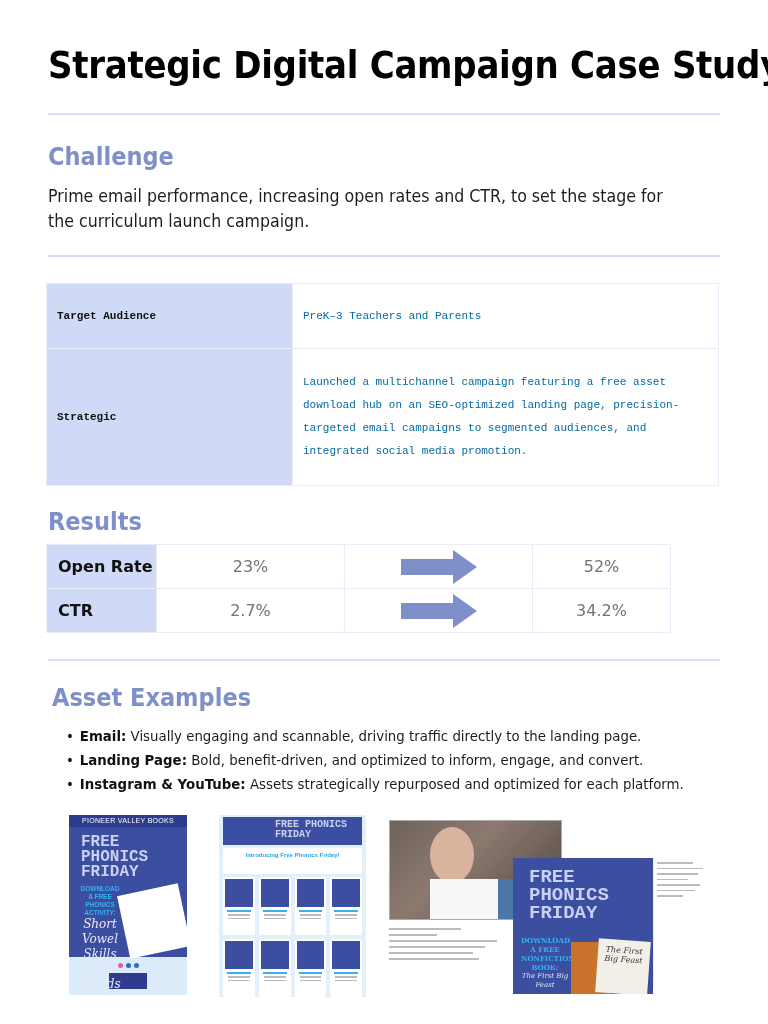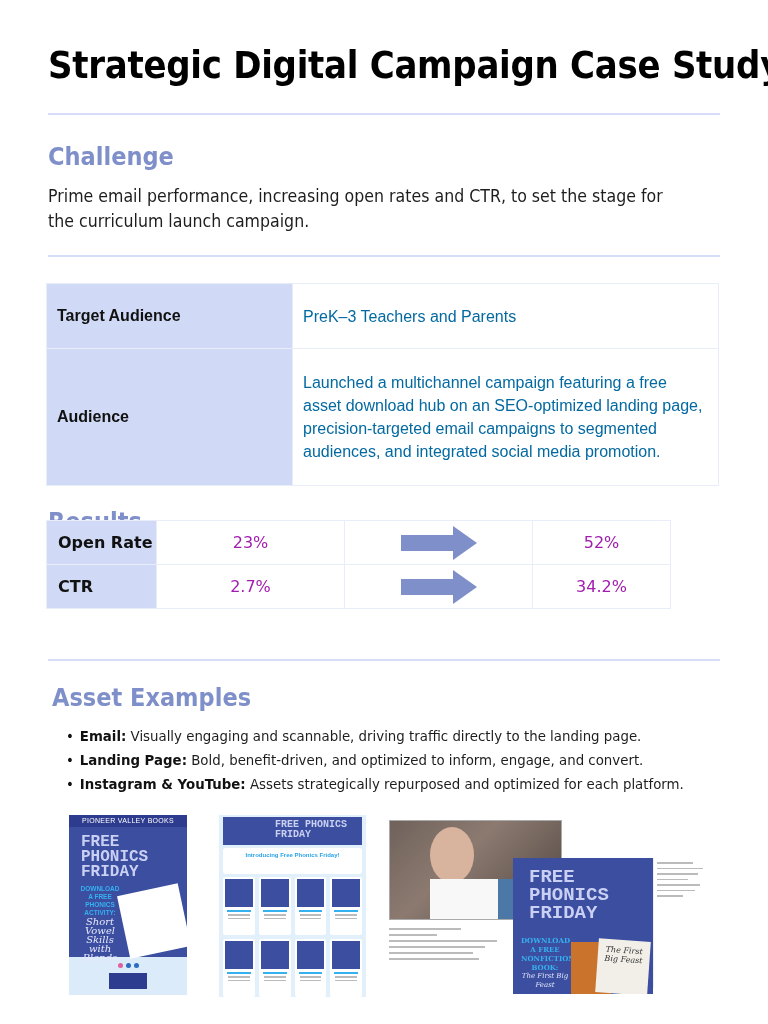--- a/index.html
+++ b/index.html
@@ -8,45 +8,45 @@
 
     .title { position: absolute; left: 48px; top: 44px; font-size: 37px; font-weight: bold; letter-spacing: -0.3px; color: #000; font-family: "DejaVu Sans", sans-serif; transform: scaleX(0.92); transform-origin: left; white-space: nowrap; }
     .rule { position: absolute; left: 48px; width: 672px; height: 2px; background: #d6def7; }
 
     .h2 { position: absolute; font-size: 25px; font-weight: bold; color: #7f8fc9; font-family: "DejaVu Sans", sans-serif; transform: scaleX(0.9); transform-origin: left; white-space: nowrap; }
 
     .para { position: absolute; left: 48px; top: 184px; width: 680px; font-size: 17px; line-height: 25px; color: #1d1d1d; font-family: "DejaVu Sans", sans-serif; transform: scaleX(0.93); transform-origin: left; }
 
     table { border-collapse: collapse; position: absolute; }
     .info-table { left: 46px; top: 283px; width: 673px; }
-    .info-table td { border: 1px solid #e9edf9; font-size: 16px; font-family: Liberation Sans, sans-serif; }
+    .info-table td { border: 1px solid #e9edf9; font-size: 11px; font-family: Liberation Mono, monospace; }
     .info-table td.lbl { background: #d0daf6; font-weight: bold; width: 246px; padding-left: 10px; color: #111; }
     .info-table td.val { padding: 8px 10px 8px 10px; line-height: 23px; color: #0369a1; }
 
-    .results-table { left: 46px; top: 520px; width: 625px; }
-    .results-table td { border: 1px solid #e9edf9; height: 44px; font-size: 16px; text-align: center; font-family: "DejaVu Sans", sans-serif; color: #a21caf; }
+    .results-table { left: 46px; top: 544px; width: 625px; }
+    .results-table td { border: 1px solid #e9edf9; height: 44px; font-size: 16px; text-align: center; font-family: "DejaVu Sans", sans-serif; color: #737373; }
     .results-table td.lbl { background: #d0daf6; font-weight: bold; text-align: left; padding-left: 11px; width: 110px; color: #111; }
     .results-table td.before { width: 188px; }
     .results-table td.arrowcell { width: 188px; }
     .arrow { display: inline-block; vertical-align: middle; }
 
     .bullets { position: absolute; left: 66px; top: 724px; list-style: none; font-size: 14.5px; line-height: 24px; color: #1d1d1d; font-family: "DejaVu Sans", sans-serif; }
     .bullets li { position: relative; padding-left: 15px; white-space: nowrap; transform: scaleX(0.92); transform-origin: left; }
     .bullets li::before { content: "•"; position: absolute; left: 0; top: 0; color: #111; }
     .bullets b { font-weight: bold; color: #111; }
 
     
     .asset { position: absolute; overflow: hidden; }
     .email { left: 69px; top: 815px; width: 118px; height: 180px; background: #dcebf9; }
     .email .hdr { height: 12px; background: #2d3c8e; color: #fff; font-size: 7px; text-align: center; line-height: 12px; letter-spacing: 0.3px; }
     .email .hero { height: 130px; background: #3c4ea0; position: relative; }
     .logo-text { color: #c9d0f3; font-weight: bold; font-family: Liberation Mono, monospace; line-height: 0.95; }
     .email .logo-text { position: absolute; left: 12px; top: 8px; font-size: 16px; }
     .email .cta { position: absolute; left: 10px; top: 58px; font-size: 6.5px; color: #35b1f0; font-weight: bold; text-align: center; width: 42px; line-height: 8px; }
-    .email .cta i { color: #e6e9fb; font-weight: normal; font-family: "DejaVu Serif", serif; display: block; font-size: 10px; line-height: 9px; }
+    .email .cta i { color: #e6e9fb; font-weight: normal; font-family: "DejaVu Serif", serif; display: block; font-size: 12px; line-height: 15px; }
     .email .sheet { position: absolute; left: 54px; top: 62px; width: 62px; height: 64px; background: #fff; transform: rotate(-12deg); }
     .email .foot { padding-top: 6px; text-align: center; }
     .email .dots { display: flex; justify-content: center; gap: 3px; }
     .email .dots span { width: 5px; height: 5px; border-radius: 50%; display: inline-block; }
     .email .badge { width: 38px; height: 16px; margin: 5px auto 3px; background: #2d3c8e; }
 
     .landing { left: 219px; top: 815px; width: 147px; height: 182px; background: #e2f0fb; }
     .landing .banner { margin: 2px 4px; height: 28px; background: #3c4ea0; position: relative; }
     .landing .banner .logo-text { position: absolute; left: 52px; top: 3px; font-size: 10px; }
     .landing .intro { margin: 3px 4px; height: 26px; background: #fff; border-radius: 3px; text-align: center; padding-top: 4px; }
@@ -85,21 +85,21 @@
 <p class="para">Prime email performance, increasing open rates and CTR, to set the stage for the curriculum launch campaign.</p>
 <div class="rule" style="top:255px"></div>
 
 <table class="info-table">
   <tbody>
       <tr style="height:65px;">
     <td class="lbl">Target Audience</td>
     <td class="val">PreK–3 Teachers and Parents</td>
   </tr>
   <tr style="height:137px;">
-    <td class="lbl">Audience</td>
+    <td class="lbl">Strategic</td>
     <td class="val">Launched a multichannel campaign featuring a free asset download hub on an SEO-optimized landing page, precision-targeted email campaigns to segmented audiences, and integrated social media promotion.</td>
   </tr>
 </tbody>
   </table>
 
 <h2 class="h2" style="left:48px; top:507px;">Results</h2>
 
 <table class="results-table">
   <tbody>
       <tr>

